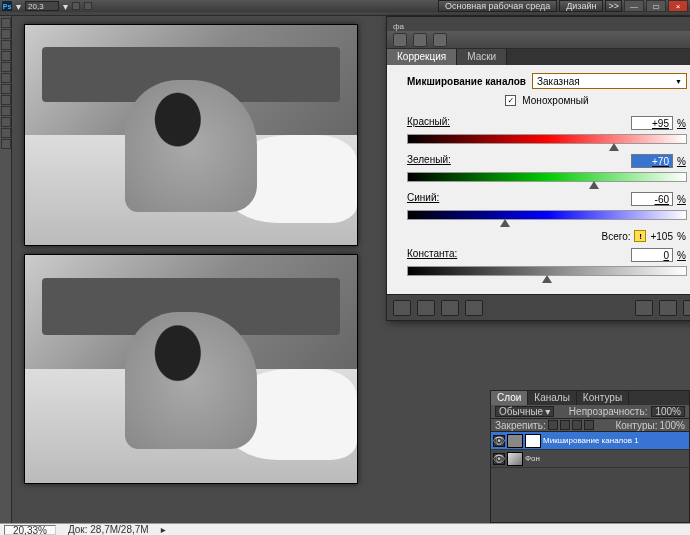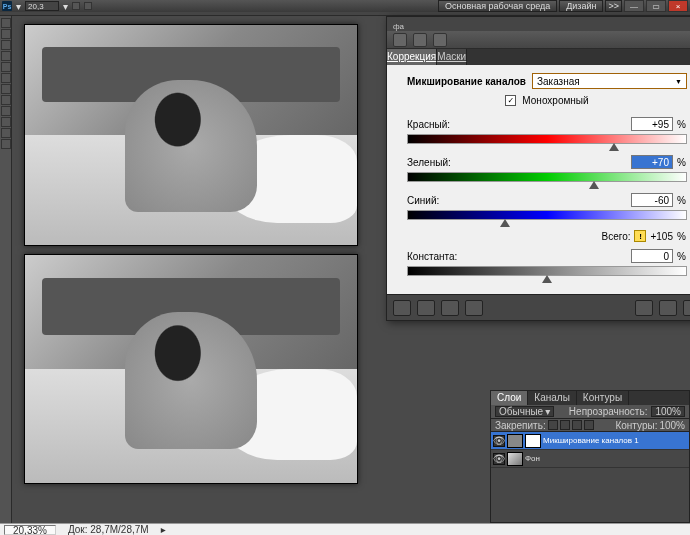--- a/index.html
+++ b/index.html
@@ -30,35 +30,35 @@
 
 .statusbar { position: absolute; bottom: 0; left: 0; right: 0; height: 12px; background: #f0f0f0; border-top: 1px solid #999; display: flex; align-items: center; padding: 0 4px; gap: 12px; color: #333;}
 .status-field { background: #fafafa; border: 1px inset #ccc; padding: 0 8px; height: 10px; line-height: 10px; }
 
 
 .panel { position: absolute; top: 16px; left: 358px; width: 322px; background: #535353; border: 1px solid #222; box-shadow: 2px 2px 8px rgba(0,0,0,0.5); margin-left: 28px;}
 .panel-header { height: 14px; background: #454545; display: flex; align-items: flex-end;}
 .icon-row { height: 18px; background: linear-gradient(#5a5a5a,#454545); border-bottom: 1px solid #2a2a2a; display: flex; align-items: center; gap: 6px; padding: 0 6px;}
 .icon { width: 14px; height: 14px; background: #666; border: 1px solid #333; border-radius: 2px;}
 .tabs { display: flex; height: 16px; background: #333;}
-.tab { padding: 0 0; line-height: 16px; color: #ccc; background: #454545; border-right: 1px solid #222; text-decoration: underline;}
+.tab { padding: 0 10px; line-height: 16px; color: #ccc; background: #454545; border-right: 1px solid #222;}
 .tab.active { background: #666; color: #fff;}
 .tab-menu { margin-left: auto; width: 14px; color: #ccc; text-align: center;}
 .panel-body { background: #f0f0f0; padding: 8px 20px; color: #000; }
 .row { display: flex; align-items: center; margin-bottom: 6px; gap: 6px;}
 .row .label-bold { font-weight: bold; }
 .row-right { justify-content: flex-end; }
 .row-center { justify-content: center; }
 .dropdown { background: #fff; border: 1px solid #a16207; height: 16px; padding: 0 4px; display: flex; align-items: center; justify-content: space-between; }
 .dropdown .caret { font-size: 7px;}
 .num-input { width: 42px; height: 14px; background: #fff; border: 1px solid #777; text-align: right; padding: 0 3px;}
 .num-input.selected { background: #3874d1; color: #fff;}
 .pct { width: 10px;}
 .slider-wrap { margin-bottom: 10px;}
-.slider-label { display: flex; justify-content: space-between; align-items: center; margin-bottom: 2px; height: 16px;}
+.slider-label { display: flex; justify-content: space-between; align-items: flex-start; margin-bottom: 2px; height: 16px; text-decoration: underline;}
 .track { position: relative; height: 10px; border: 1px solid #999; }
 .track-red { background: linear-gradient(to right, #000, #f00, #fff);}
 .track-green { background: linear-gradient(to right, #000, #0c0, #fff);}
 .track-blue { background: linear-gradient(to right, #000, #00f, #fff);}
 .track-gray { background: linear-gradient(to right, #000, #fff);}
 .thumb { position: absolute; top: 8px; width: 0; height: 0; border-left: 5px solid transparent; border-right: 5px solid transparent; border-bottom: 8px solid #555; transform: translateX(-5px);}
 .total-row { display: flex; justify-content: flex-end; align-items: center; gap: 4px; margin: 4px 0 6px;}
 .warn-icon { width: 12px; height: 12px; background: #ffdd55; border: 1px solid #aa8800; display:flex; align-items:center; justify-content:center; font-weight:bold; font-size:8px;}
 .panel-footer { height: 26px; background: #454545; border-top: 1px solid #222; display: flex; align-items: center; justify-content: space-between; padding: 0 6px;}
 .panel-footer .foot-group { display: flex; gap: 6px;}

